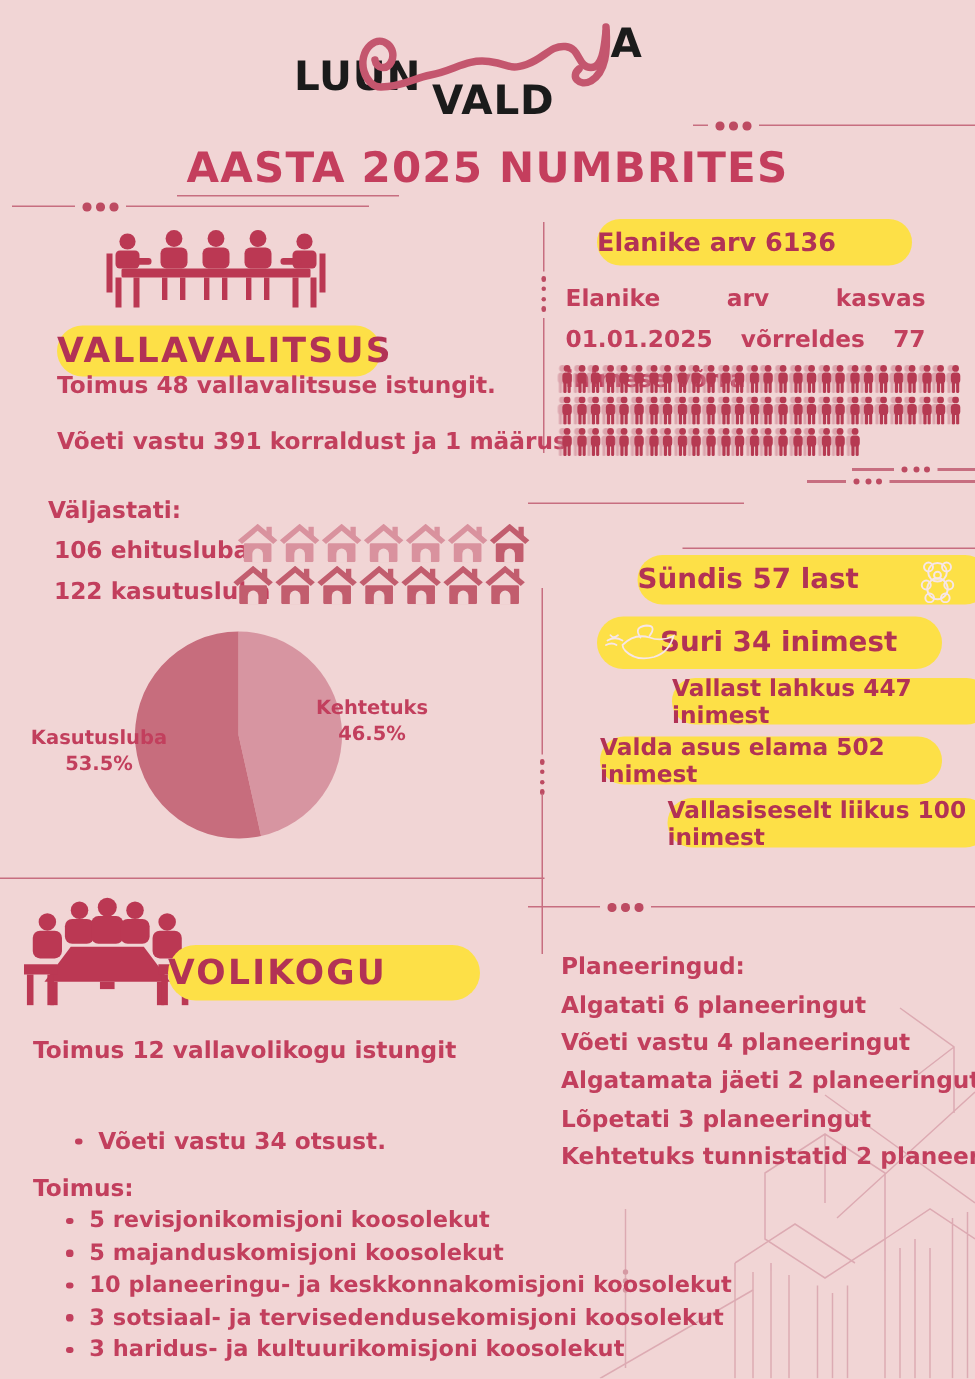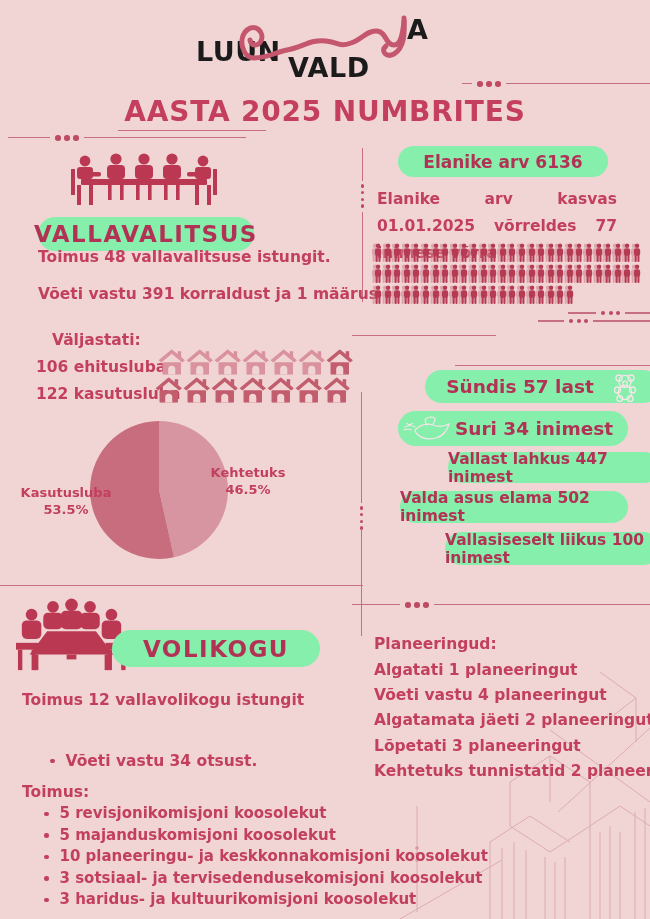--- a/index.html
+++ b/index.html
@@ -8,21 +8,21 @@
     background:#f1d5d5;
     font-family:"DejaVu Sans","Liberation Sans",sans-serif;
   }
   .abs{position:absolute;}
   
   .logo-word{position:absolute;color:#1b1b1b;font-weight:700;font-size:27px;letter-spacing:.5px;}
   
   .title{position:absolute;top:95px;left:0;width:650px;text-align:center;
     font-size:28px;font-weight:700;color:#c43e5d;letter-spacing:.8px;}
   
-  .pill{position:absolute;background:#86efac;display:flex;align-items:center;justify-content:center;
+  .pill{position:absolute;background:#fde047;display:flex;align-items:center;
     color:#b23255;font-weight:700;}
   .pill-heading{font-size:23px;letter-spacing:1.5px;}
   .pill-stat{font-size:15.5px;}
   .pill-big{font-size:18.5px;}
   
   .txt{position:absolute;font-size:15.5px;font-weight:600;color:#c23f5d;white-space:nowrap;}
   .just{white-space:normal;text-align:justify;line-height:27px;}
   
   .motif{position:absolute;display:flex;align-items:center;gap:5px;}
   .mline{height:1.4px;background:#c76e80;}
@@ -200,21 +200,21 @@
     <rect x="107" y="33" width="3.6" height="15"></rect>
 </svg>
 
 <div class="pill pill-heading" style="left:38px;top:217px;width:216px;height:34px;border-radius:17px">
   <span>VALLAVALITSUS</span>
 </div>
 
 <div class="txt" style="left:38px;top:248px">Toimus 48 vallavalitsuse istungit.</div>
 <div class="txt" style="left:38px;top:285px">Võeti vastu 391 korraldust ja 1 määrus</div>
 
-<div class="txt" style="left:52px;top:331px">Väljastati:</div>
+<div class="txt" style="left:32px;top:331px">Väljastati:</div>
 <div class="txt" style="left:36px;top:358px">106 ehitusluba</div>
 <div class="txt" style="left:36px;top:385px">122 kasutusluba</div>
 
 <div class="house-row house-row-1" style="left:158px;top:349px">
     <svg class="house-icon" fill="currentColor" viewBox="0 0 28 26">
       <use href="#house"></use>
     </svg>
     <svg class="house-icon" fill="currentColor" viewBox="0 0 28 26">
       <use href="#house"></use>
     </svg>
@@ -605,21 +605,21 @@
     </li>
     <li>
       <span class="dot"></span>
       <span>3 haridus- ja kultuurikomisjoni koosolekut</span>
     </li>
   </ul>
 
 <div class="txt" style="left:374px;top:635px;z-index:2">Planeeringud:</div>
 <ul class="gen" id="planeeringud-list" style="left:374px;top:658px;z-index:2">
     <li>
-      <span>Algatati 1 planeeringut</span>
+      <span>Algatati 6 planeeringut</span>
     </li>
     <li>
       <span>Võeti vastu 4 planeeringut</span>
     </li>
     <li>
       <span>Algatamata jäeti 2 planeeringut</span>
     </li>
     <li>
       <span>Lõpetati 3 planeeringut</span>
     </li>

